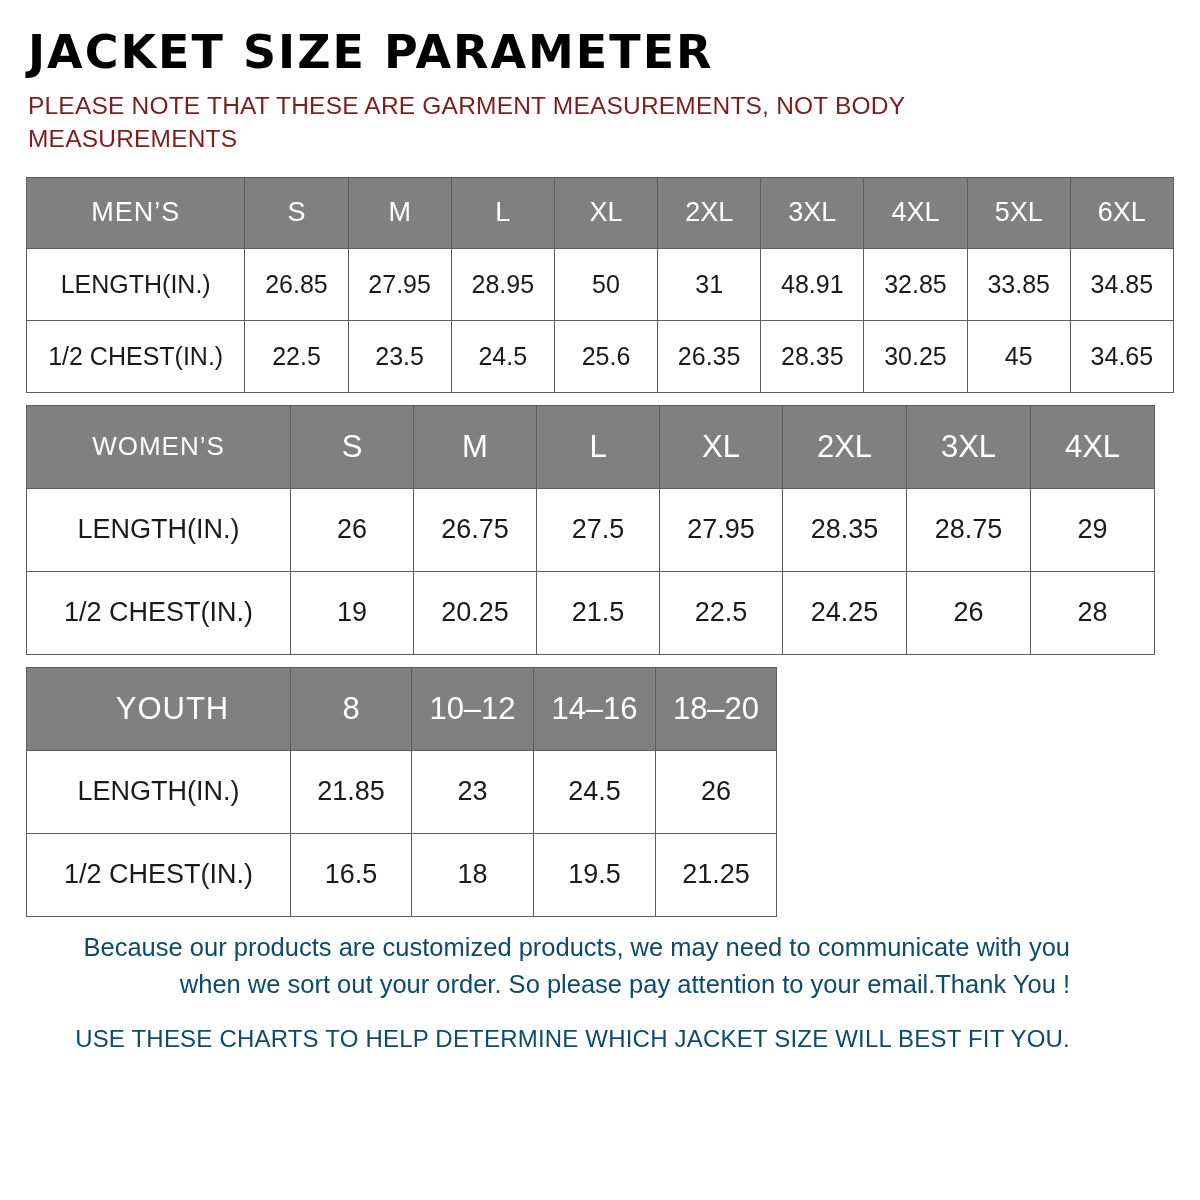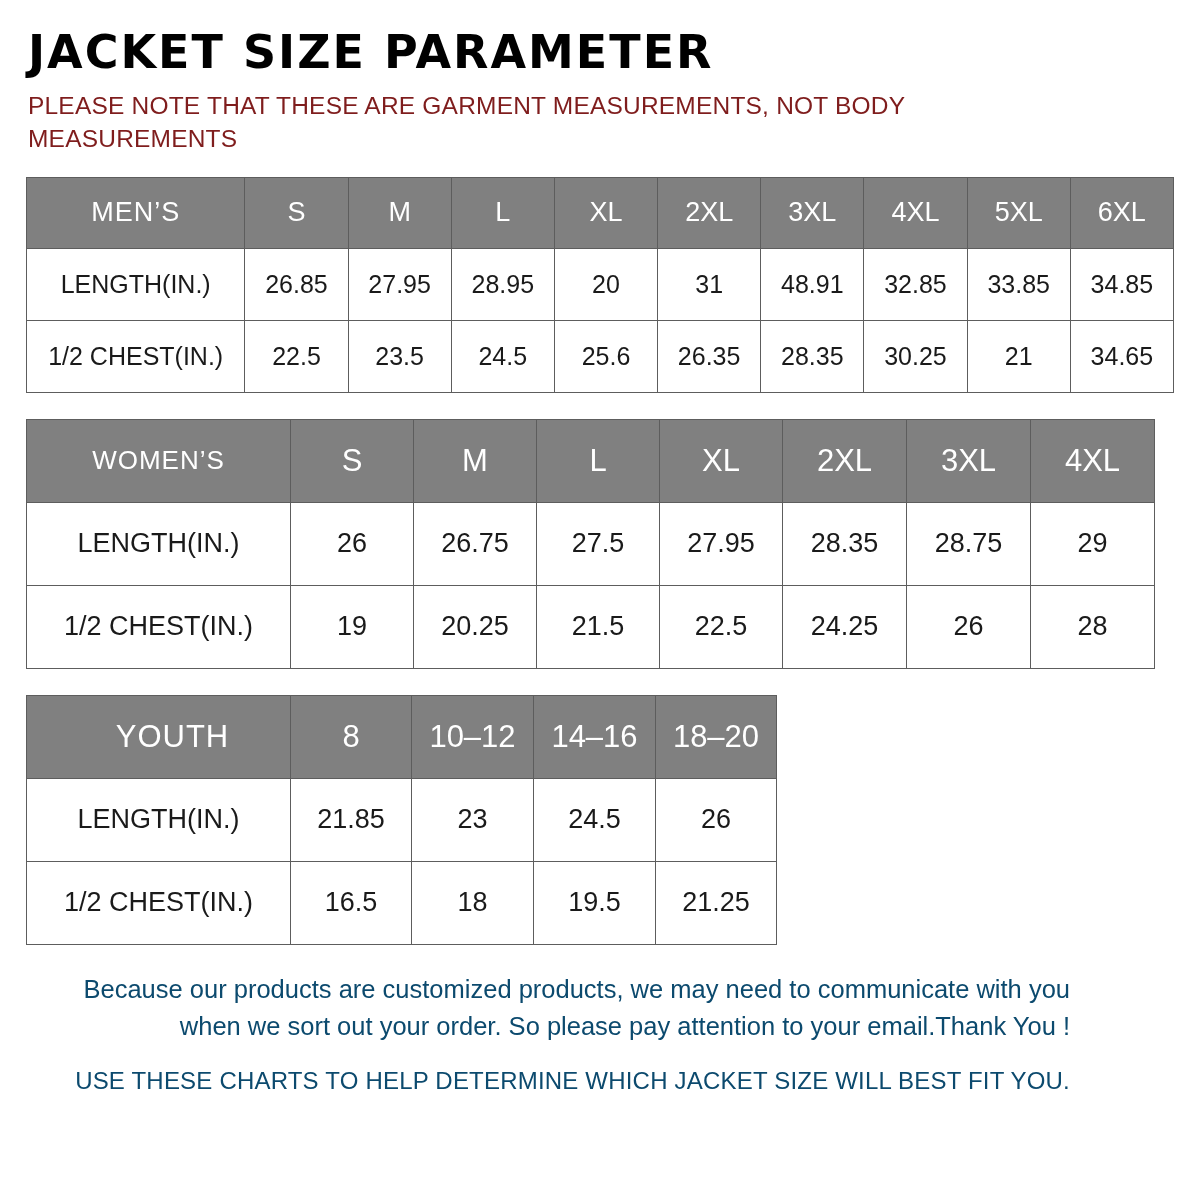--- a/index.html
+++ b/index.html
@@ -34,21 +34,21 @@
     color: #7f1d1d;
     font-size: 24.5px;
     line-height: 1.32;
     margin: 0 0 22px 2px;
     max-width: 960px;
     letter-spacing: 0.2px;
   }
   table {
     border-collapse: collapse;
     table-layout: fixed;
-    margin-bottom: 26px;
+    margin-bottom: 12px;
   }
   table td, table th {
     border: 1px solid #5d5d5d;
     text-align: center;
     vertical-align: middle;
     font-weight: normal;
     background: #ffffff;
     color: #1a1a1a;
     padding: 0;
   }
@@ -129,37 +129,37 @@
         <td>5XL</td>
         <td>6XL</td>
       </tr>
     </thead>
     <tbody>
       <tr>
         <td class="lbl">LENGTH(IN.)</td>
         <td>26.85</td>
         <td>27.95</td>
         <td>28.95</td>
-        <td>20</td>
+        <td>50</td>
         <td>31</td>
         <td>48.91</td>
         <td>32.85</td>
         <td>33.85</td>
         <td>34.85</td>
       </tr>
       <tr>
         <td class="lbl">1/2 CHEST(IN.)</td>
         <td>22.5</td>
         <td>23.5</td>
         <td>24.5</td>
         <td>25.6</td>
         <td>26.35</td>
         <td>28.35</td>
         <td>30.25</td>
-        <td>21</td>
+        <td>45</td>
         <td>34.65</td>
       </tr>
     </tbody>
   </table>
 
   <table class="tbl-women">
     <colgroup>
       <col style="width:264px">
       <col style="width:123px">
         <col style="width:123px">

